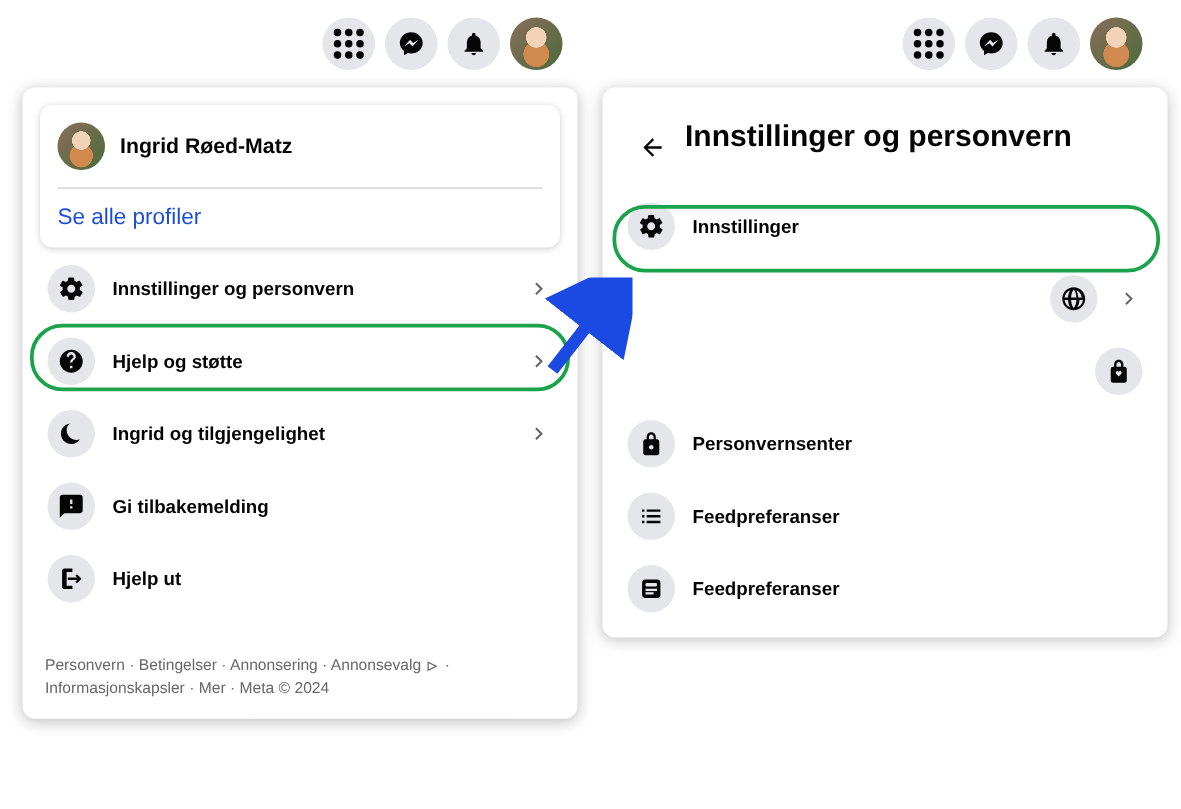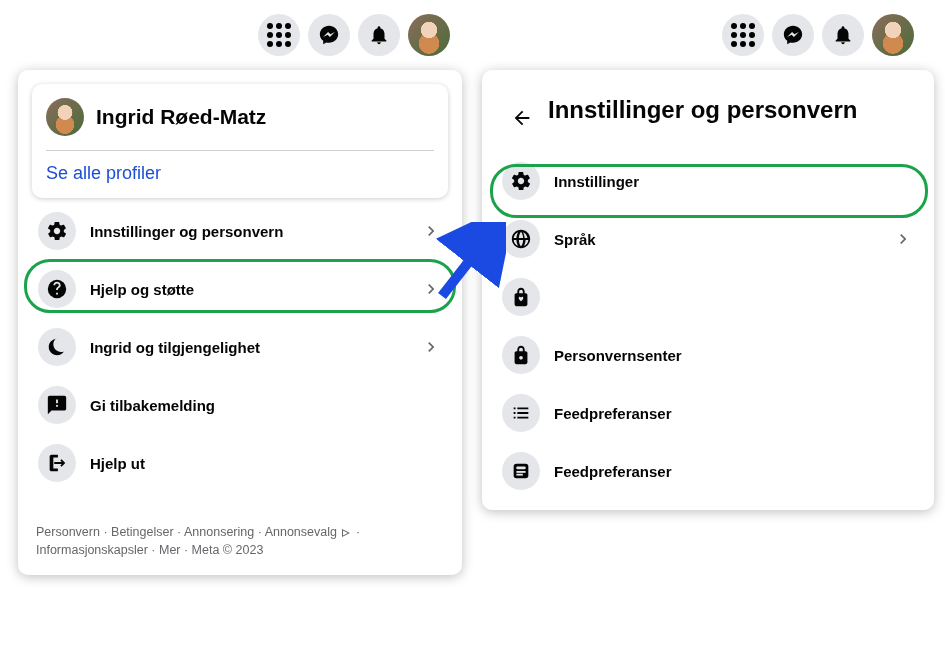--- a/index.html
+++ b/index.html
@@ -31,31 +31,31 @@
 .grid-icon { display:grid; grid-template-columns:repeat(3,6px); grid-template-rows:repeat(3,6px); gap:3px;}
 .grid-icon span{width:6px;height:6px;border-radius:50%;background:#000;}
 
 .profile-card {
   margin: 6px 6px 0 6px;
   border-radius: 10px;
   box-shadow: 0 1px 5px rgba(0,0,0,0.2);
   padding: 14px 14px 10px 14px;
 }
 .profile-row { display:flex; align-items:center; gap:12px; padding-bottom:14px;}
-.profile-name { font-size: 21px; font-weight: 600; color:#050505; }
+.profile-name { font-size: 17px; font-weight: 600; color:#050505; }
 .profile-divider { height:1px; background:#ced0d4; margin:0 0 10px 0;}
 .see-all { color:#1d4ed8; font-size:18px; font-weight:500; cursor:pointer; padding:2px 0 4px 0;}
 
 .avatar-sm { width: 38px; height:38px; border-radius:50%; background:linear-gradient(135deg,#8a6d5a,#4a6b3a); position:relative; overflow:hidden;}
 .avatar-sm::after{content:"";position:absolute;inset:0;background:radial-gradient(circle at 50% 38%,#f2d2b8 0 24%,transparent 25%),radial-gradient(circle at 50% 70%,#d08a50 0 28%,transparent 29%);}
 
 .menu { padding: 4px 4px 2px 4px; }
 .menu-item {
   display:flex; align-items:center; gap:14px;
-  padding: 10px 8px; border-radius:8px; cursor:pointer;
+  padding: 10px 8px; border-radius:8px; cursor:pointer;justify-content:flex-end;
 }
 .menu-icon {
   width:38px;height:38px;border-radius:50%;
   background:#e4e6ea;display:flex;align-items:center;justify-content:center;
   flex-shrink:0;
 }
 .menu-label { font-size:15px; font-weight:600; color:#050505; flex:1;}
 .chev { width:22px; color:#65676b; display:flex; align-items:center; justify-content:center;}
 
 .footer { padding: 2px 10px 8px 10px; font-size:12.5px; color:#65676b; line-height:1.4;margin-top:28px;}
@@ -209,21 +209,21 @@
     <a>Personvern</a> · 
     <a>Betingelser</a> · 
     <a>Annonsering</a> · 
     <a>Annonsevalg</a>
     <svg style="display:inline;vertical-align:middle" width="12" height="12" viewBox="0 0 24 24">
         <path fill="#65676b" d="M4 4v16l16-8L4 4zm2 3.2L15.6 12 6 16.8V7.2z"></path>
       </svg> · 
     <br>
     <a>Informasjonskapsler</a> · 
     <a>Mer</a> · 
-    <span>Meta © 2023</span>
+    <span>Meta © 2024</span>
   </div>
 </div>
 
 <div class="panel panel-right">
   <div class="header-row">
     <div class="back-btn">
       <svg width="22" height="22" viewBox="0 0 24 24">
           <path fill="#050505" d="M20 11H7.8l5.6-5.6L12 4l-8 8 8 8 1.4-1.4L7.8 13H20z"></path>
         </svg>
     </div>
@@ -239,21 +239,20 @@
       </div>
       <div class="menu-label">Innstillinger</div>
     </div>
 
     <div class="menu-item">
       <div class="menu-icon">
         <svg width="22" height="22" viewBox="0 0 24 24">
             <path fill="#050505" d="M12 2C6.5 2 2 6.5 2 12s4.5 10 10 10 10-4.5 10-10S17.5 2 12 2zm7 9h-3c-.1-2.5-.8-4.8-1.9-6.5C17 5.5 18.6 8 19 11zM12 4c1.3 1.4 2.2 4 2.3 7H9.7C9.8 8 10.7 5.4 12 4zm-3.1.5C7.8 6.2 7.1 8.5 7 11H4c.4-3 2-5.5 4.9-6.5zM4 13h3c.1 2.5.8 4.8 1.9 6.5C6 18.5 4.4 16 4 13zm8 7c-1.3-1.4-2.2-4-2.3-7h4.6c-.1 3-1 5.6-2.3 7zm3.1-.5c1.1-1.7 1.8-4 1.9-6.5h3c-.4 3-2 5.5-4.9 6.5z"></path>
           </svg>
       </div>
-      <div class="menu-label">Språk</div>
       <div class="chev">
           <svg width="20" height="20" viewBox="0 0 24 24">
             <path fill="#65676b" d="M8.6 16.6L13.2 12 8.6 7.4 10 6l6 6-6 6z"></path>
           </svg>
         </div>
     </div>
 
     <div class="menu-item">
       <div class="menu-icon">
         <svg width="22" height="22" viewBox="0 0 24 24">

